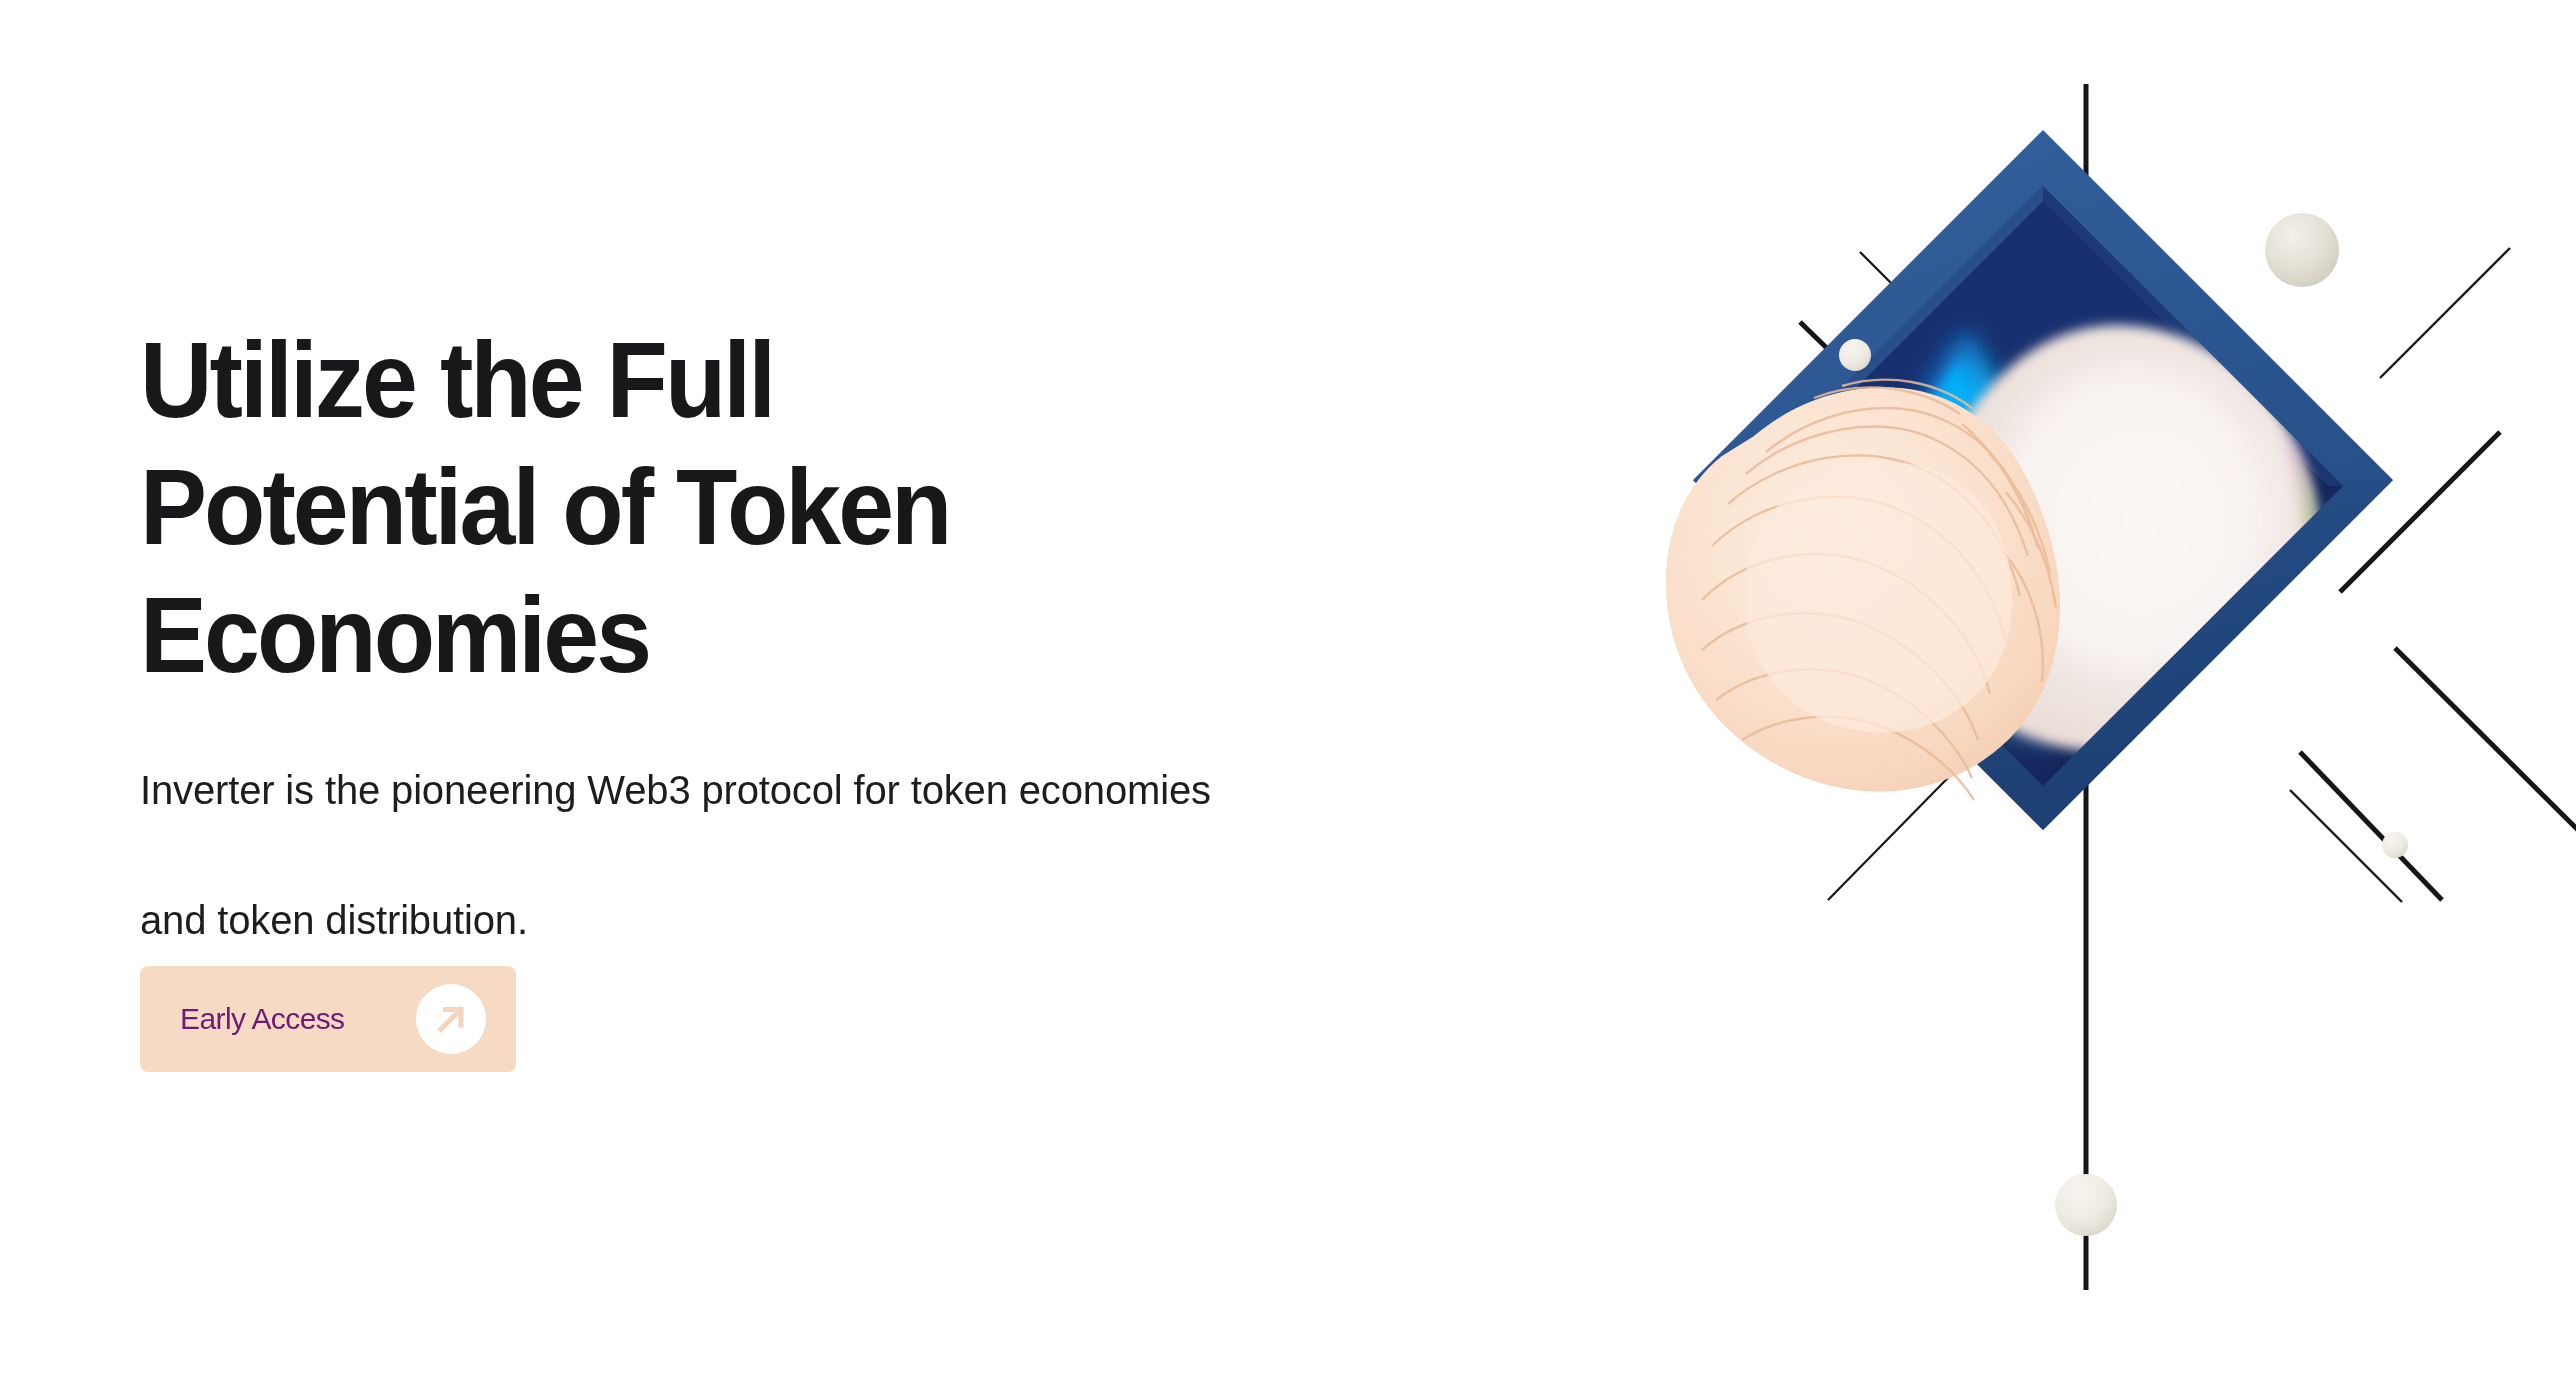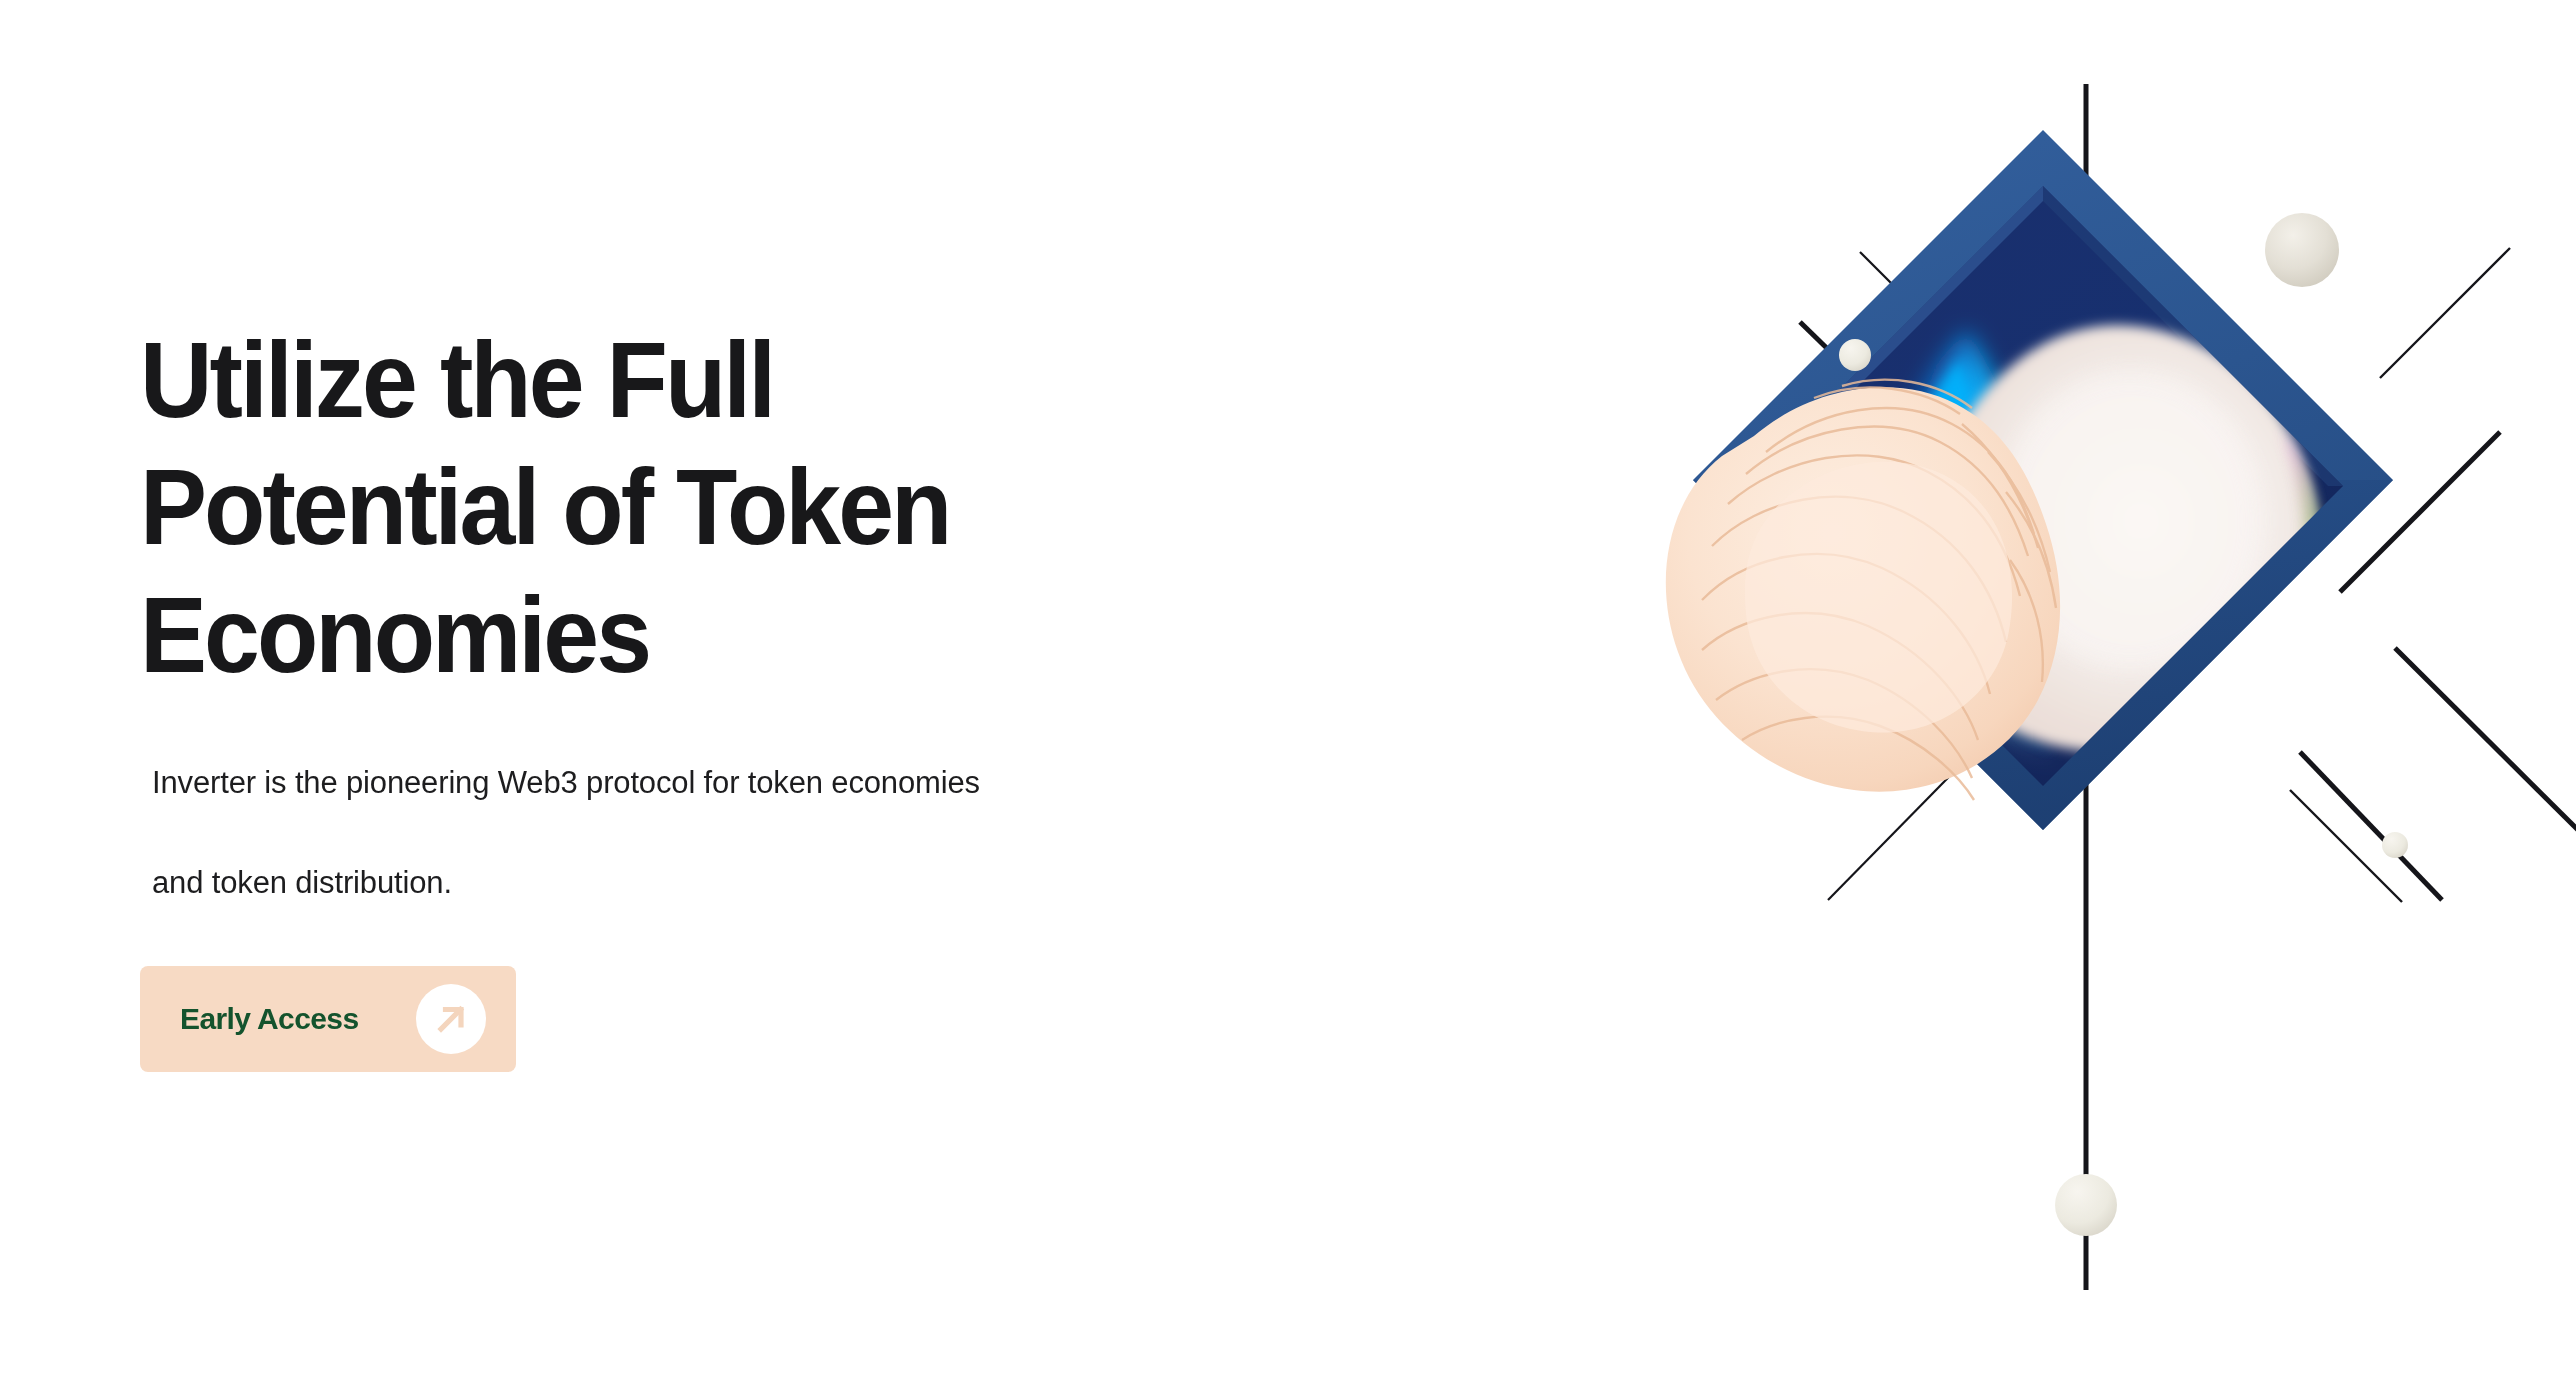--- a/index.html
+++ b/index.html
@@ -35,26 +35,26 @@
     letter-spacing: -3.2px;
     color: #18181a;
     margin: 0;
     width: 1010px;
     transform: scaleX(0.93);
     transform-origin: left top;
   }
 
   .subcopy {
     position: absolute;
-    left: 12px;
+    left: 0;
     top: 442px;
     width: 1180px;
     font-family: "Liberation Sans", sans-serif;
     font-weight: 400;
-    font-size: 31px;
+    font-size: 40px;
     line-height: 1.62;
     letter-spacing: -0.15px;
     color: #1d1d1f;
   }
 
   .cta-button {
     position: absolute;
     left: 0;
     top: 650px;
     width: 376px;
@@ -64,23 +64,23 @@
     border-radius: 8px;
     display: flex;
     align-items: center;
     padding: 0 30px 0 40px;
     cursor: pointer;
     font-family: "Liberation Sans", sans-serif;
   }
 
   .cta-label {
     font-size: 30px;
-    font-weight: 700;
+    font-weight: 400;
     letter-spacing: -0.6px;
-    color: #14532d;
+    color: #701a75;
     white-space: nowrap;
     flex: 0 0 auto;
   }
 
   .cta-icon-wrap {
     margin-left: auto;
     width: 70px;
     height: 70px;
     border-radius: 50%;
     background: #ffffff;

